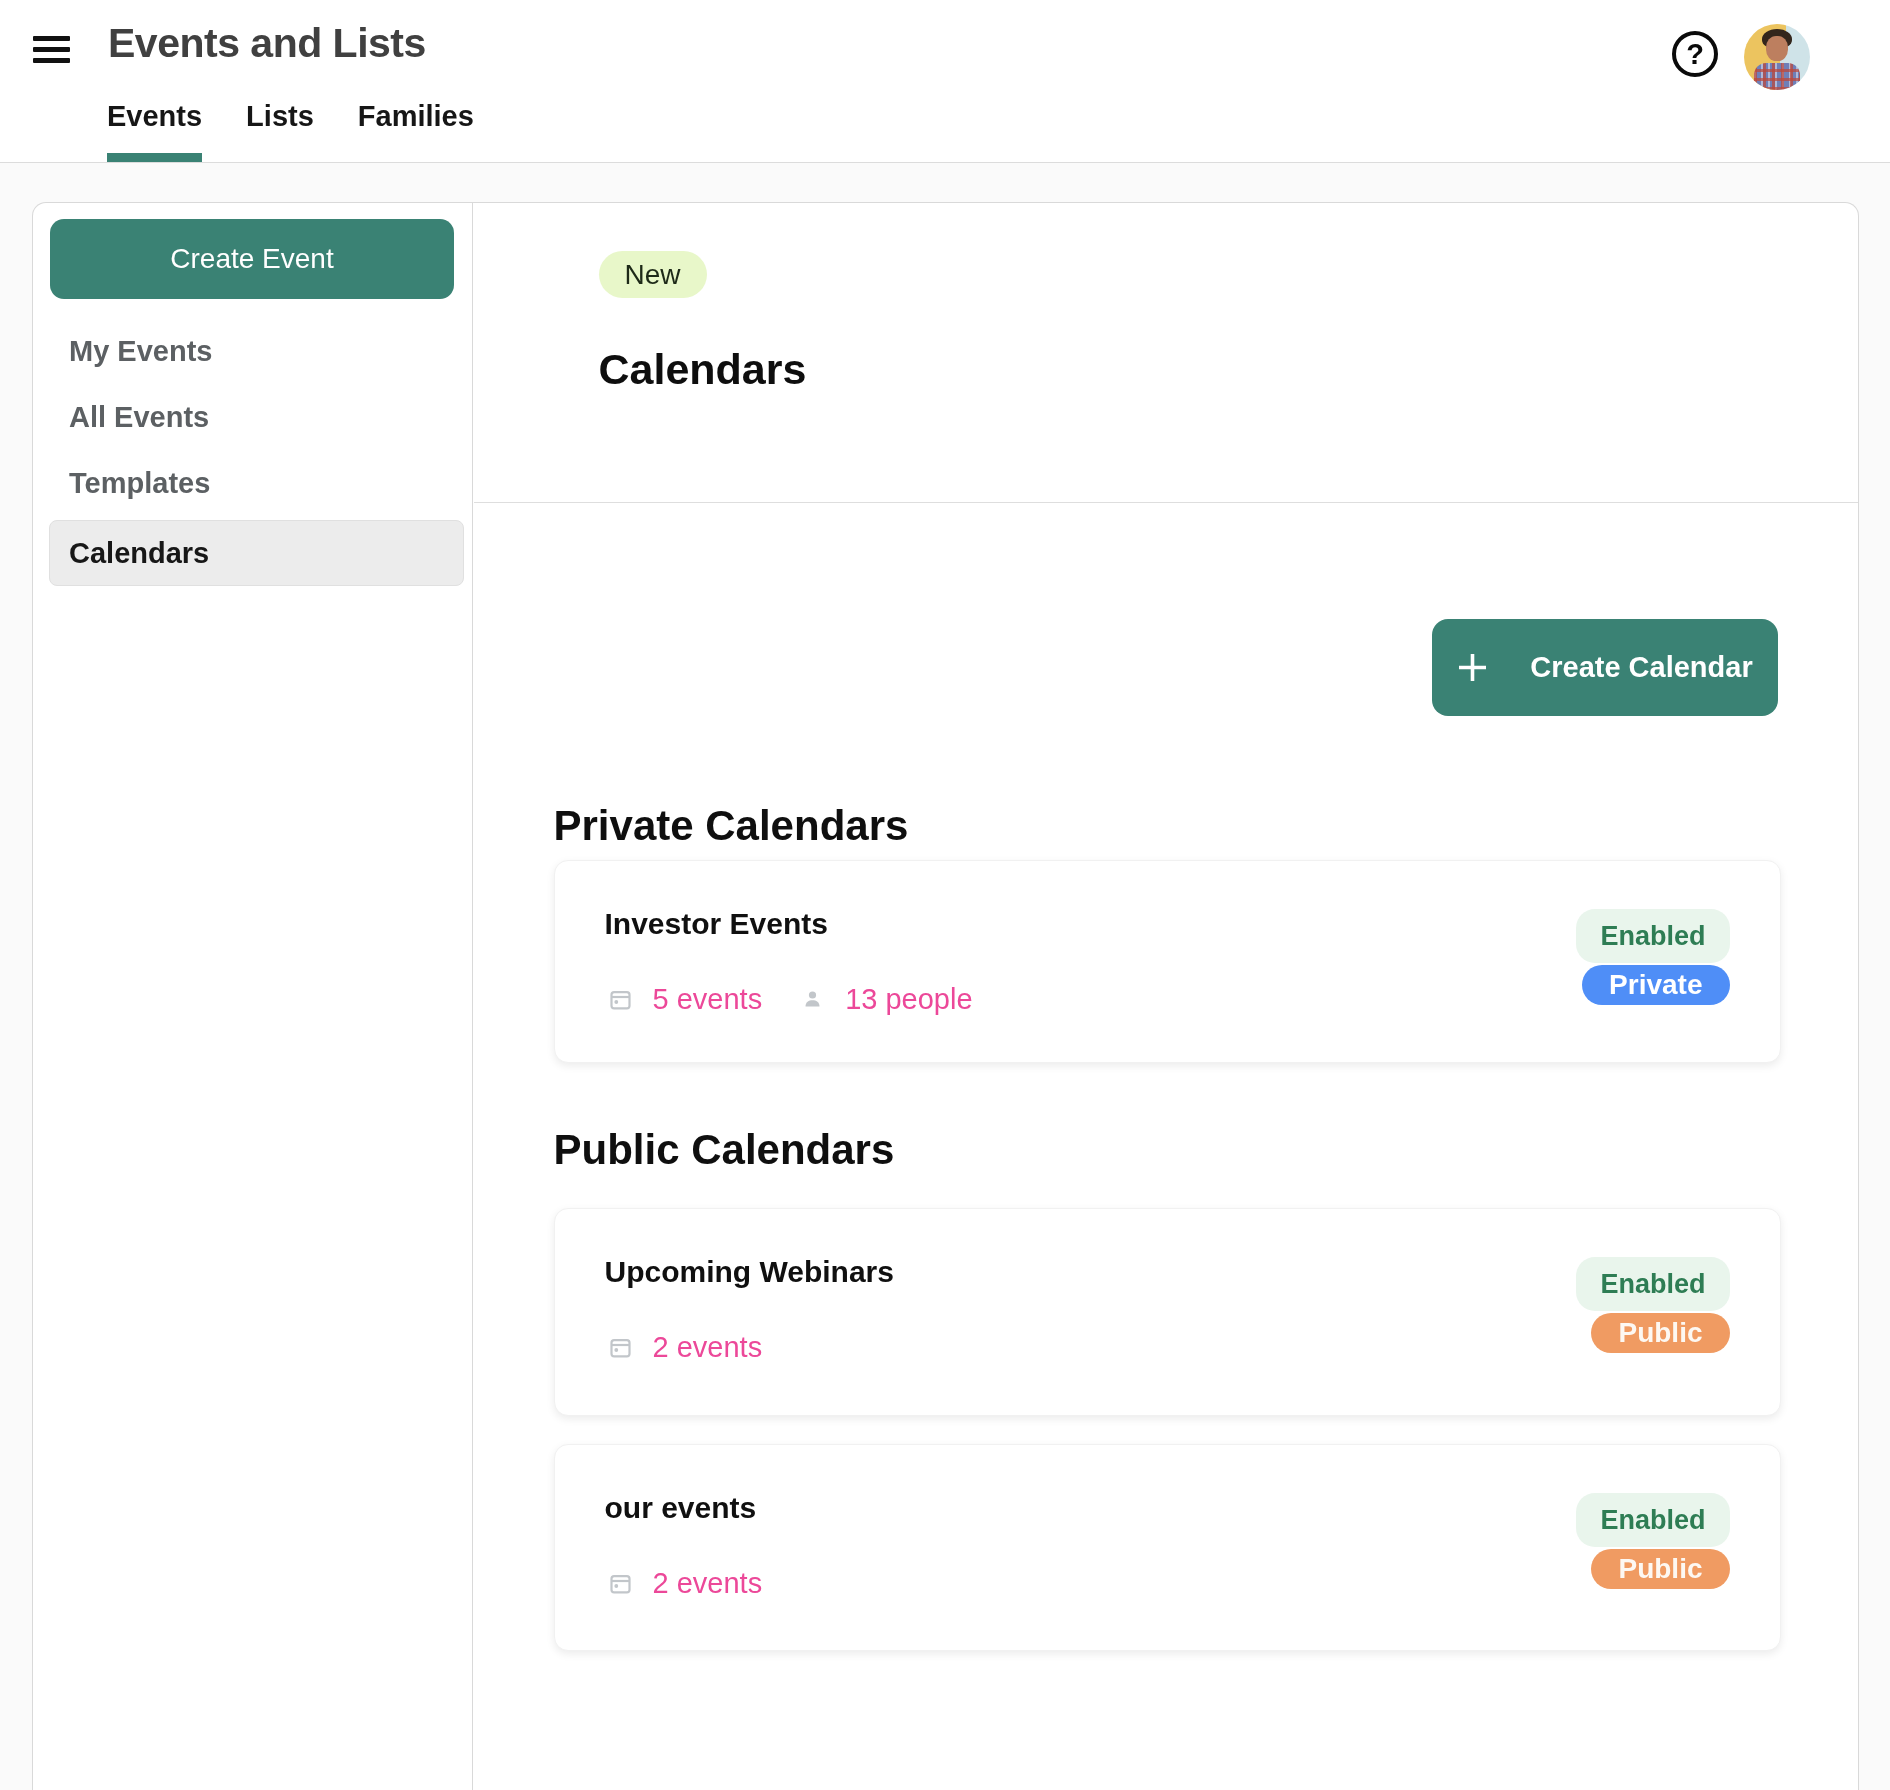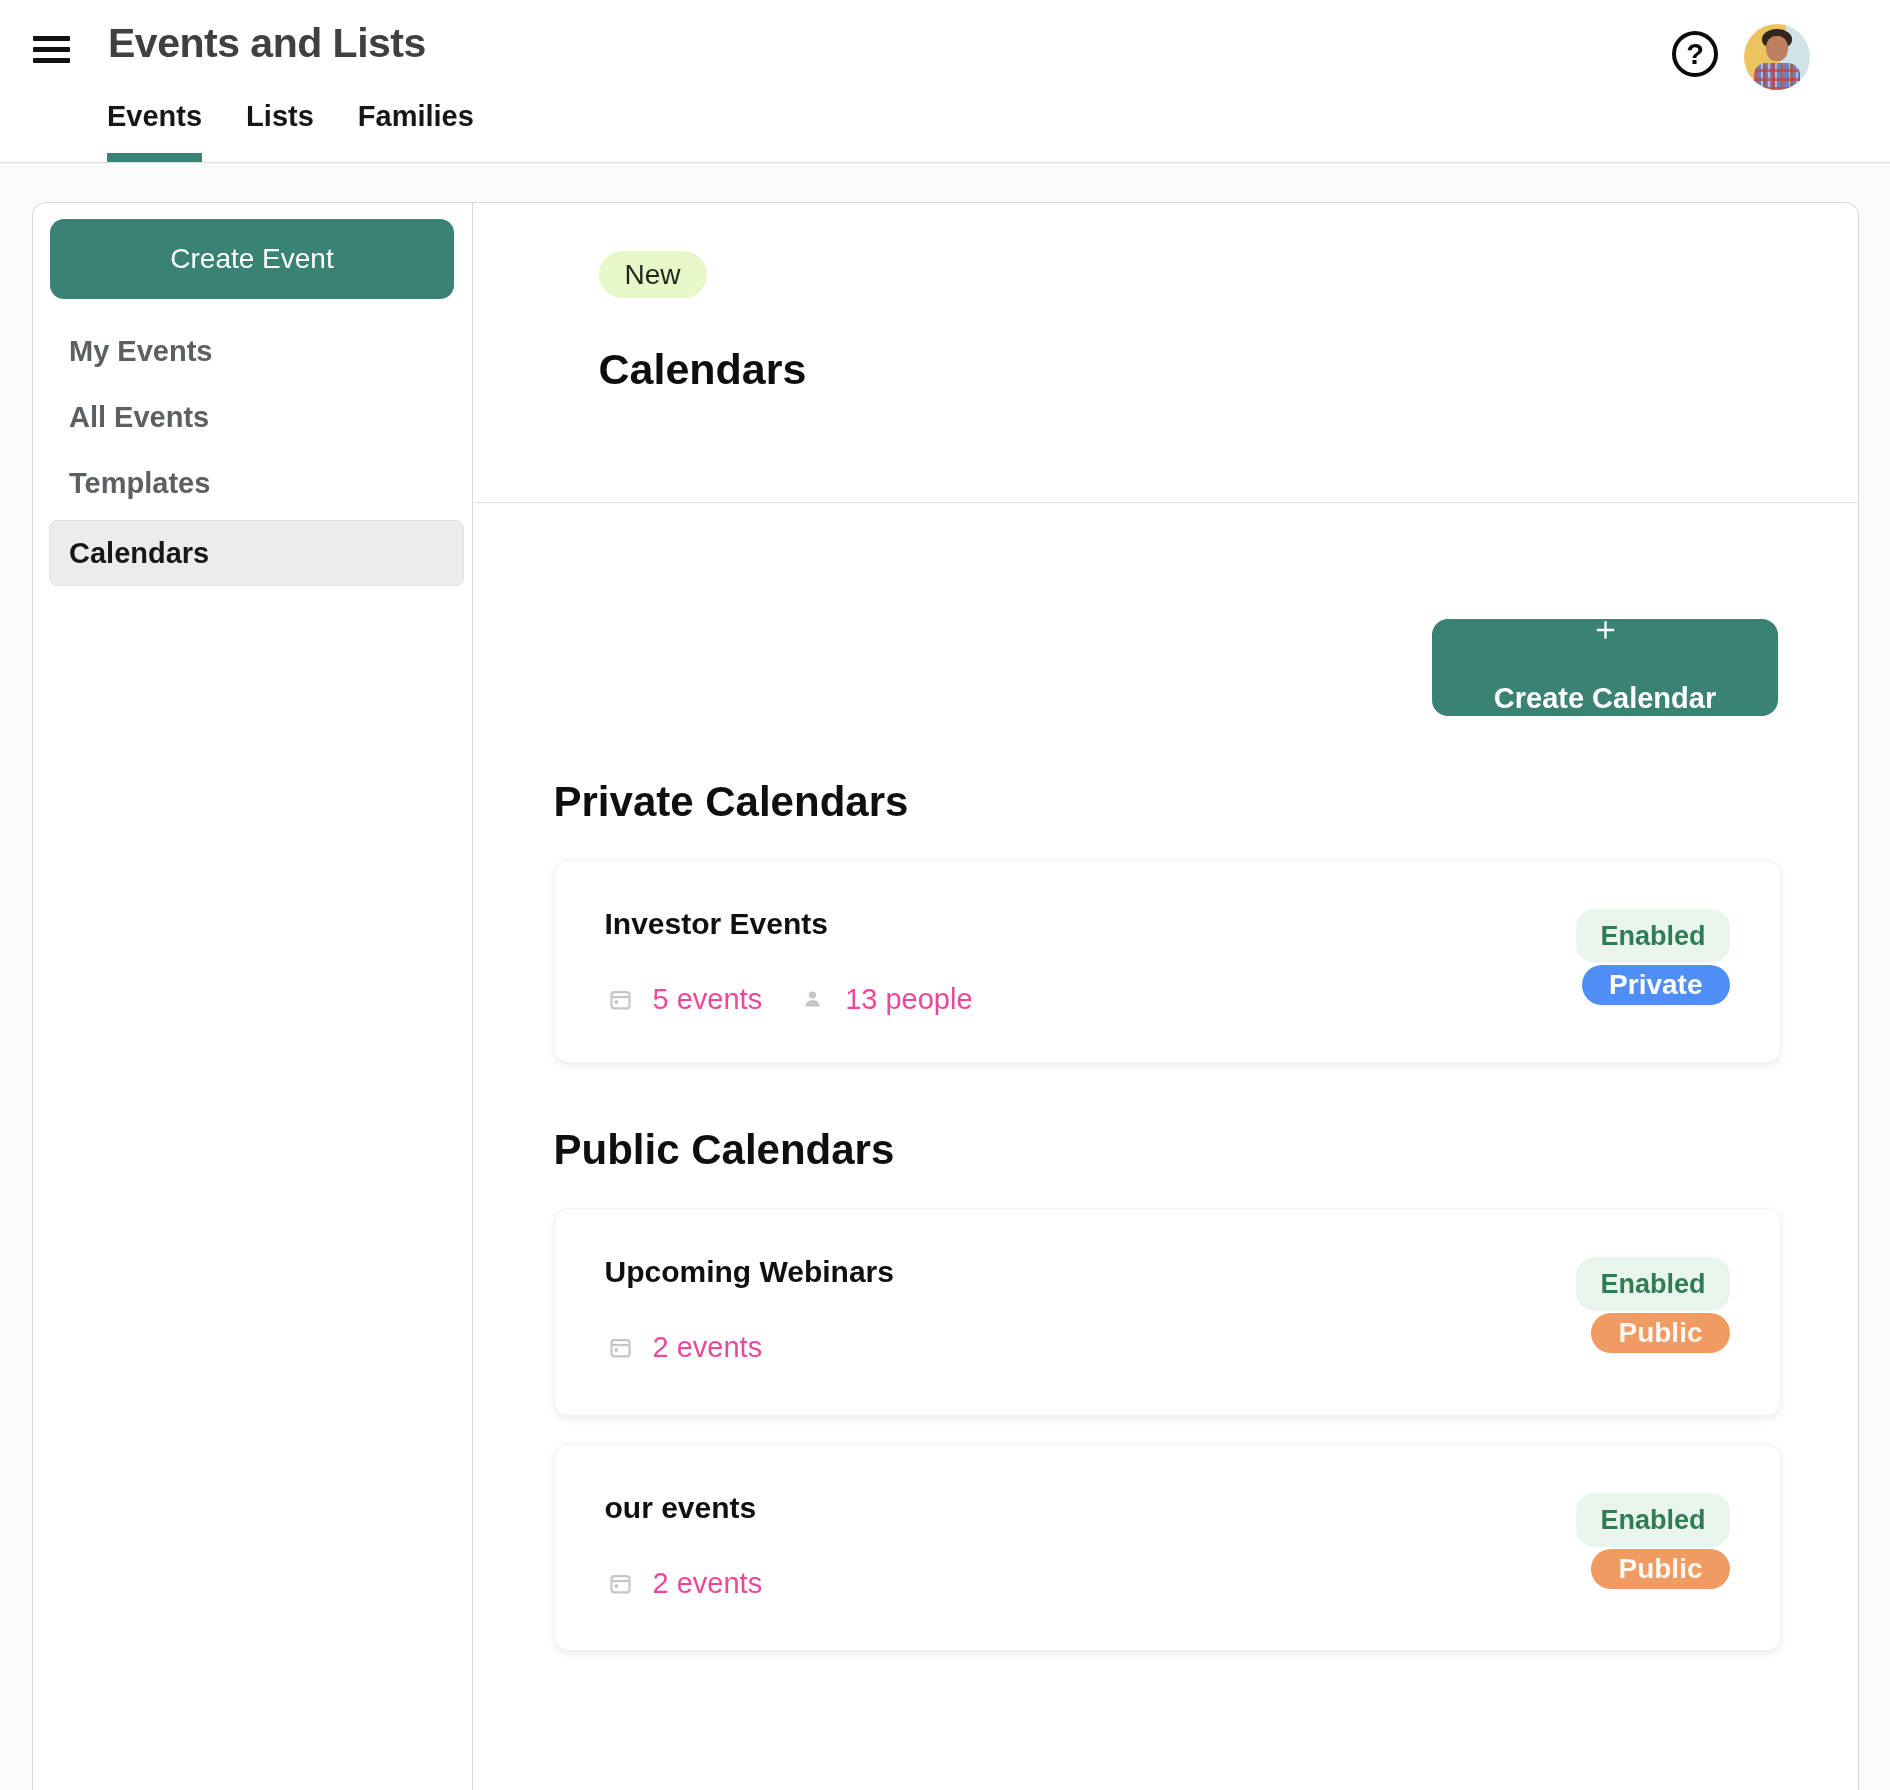--- a/index.html
+++ b/index.html
@@ -39,23 +39,23 @@
   .menu-item{height:66px;margin:0 8px 0 16px;border-radius:8px;display:flex;align-items:center;padding-left:19px;
     font-size:29px;font-weight:700;color:#5c6063;cursor:pointer;border:1px solid transparent;box-sizing:border-box;}
   .menu-item.selected{background:#ececec;border-color:#e0e0e0;color:#171717;margin-top:4px;}
   
   .main{position:absolute;left:440.5px;top:0;right:0;bottom:0;}
   .new-badge{position:absolute;left:125px;top:48px;height:47px;padding:0 26px;border-radius:24px;background:#e8f7c9;
     display:inline-flex;align-items:center;font-size:28px;color:#1e2a18;}
   .page-title{position:absolute;left:125px;top:142px;font-size:43px;font-weight:700;color:#0e0e0e;}
   .main-divider{position:absolute;left:0;right:0;top:299px;border-top:1.5px solid #dedede;}
   .create-cal-btn{position:absolute;right:80px;top:416px;width:346px;height:97px;background:#3a8274;border:none;border-radius:16px;
-    display:flex;align-items:center;justify-content:center;gap:42px;color:#fff;font-size:29px;font-weight:700;font-family:inherit;cursor:pointer;flex-direction:column;}
+    display:flex;align-items:center;justify-content:center;gap:42px;color:#fff;font-size:29px;font-weight:700;font-family:inherit;cursor:pointer;}
   .section-heading{position:absolute;left:80px;font-size:42px;font-weight:700;color:#0f0f0f;}
-  .h-private{top:575px;text-align:right;}
+  .h-private{top:599px;text-align:right;}
   .h-public{top:923px;}
   .cal-card{position:absolute;left:80px;width:1225px;background:#fff;border:1px solid #f1f1f1;border-radius:14px;
     box-shadow:0 3px 9px rgba(0,0,0,.08);cursor:pointer;}
   .card-1{top:657px;height:201px;}
   .card-2{top:1005px;height:206px;}
   .card-3{top:1241px;height:205px;}
   .card-title{position:absolute;left:50px;top:46px;font-size:30px;font-weight:700;color:#101010;}
   .card-meta{position:absolute;left:55px;top:118px;height:40px;display:flex;align-items:center;color:#ec4899;font-size:29px;}
   .card-meta .mtext{margin-left:22px;}
   .card-meta .micon2{margin-left:40px;}

